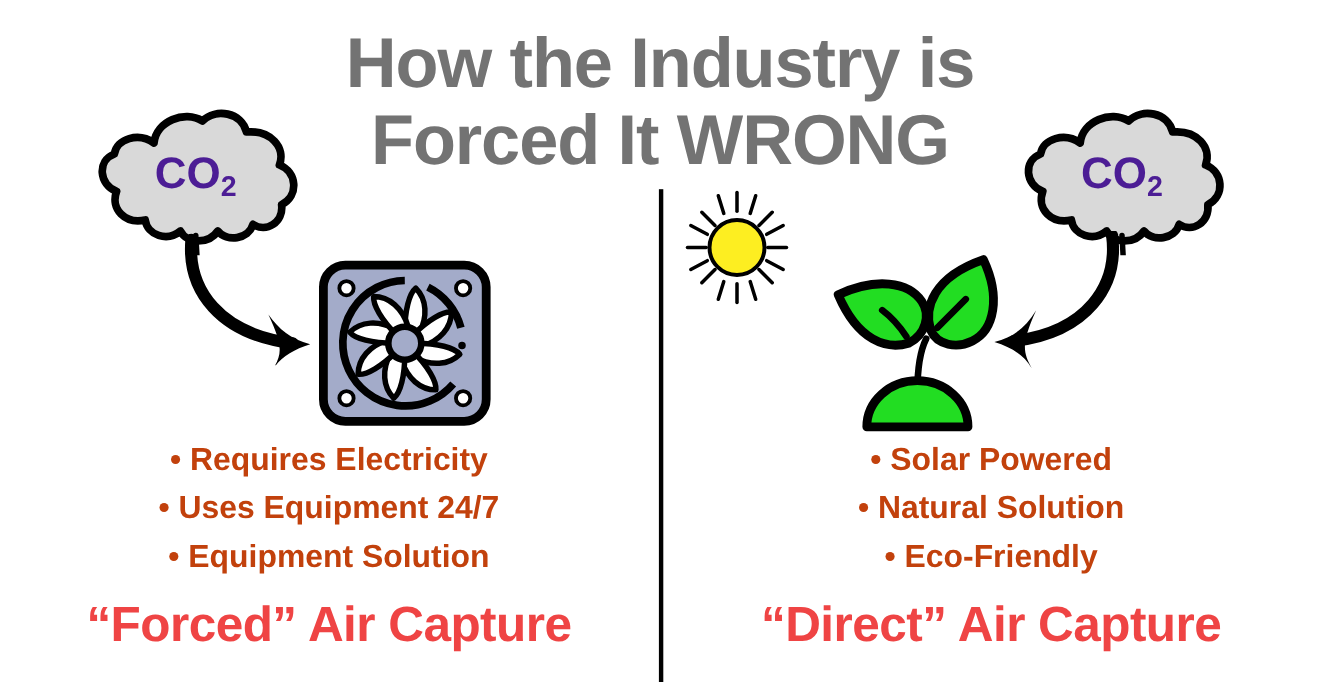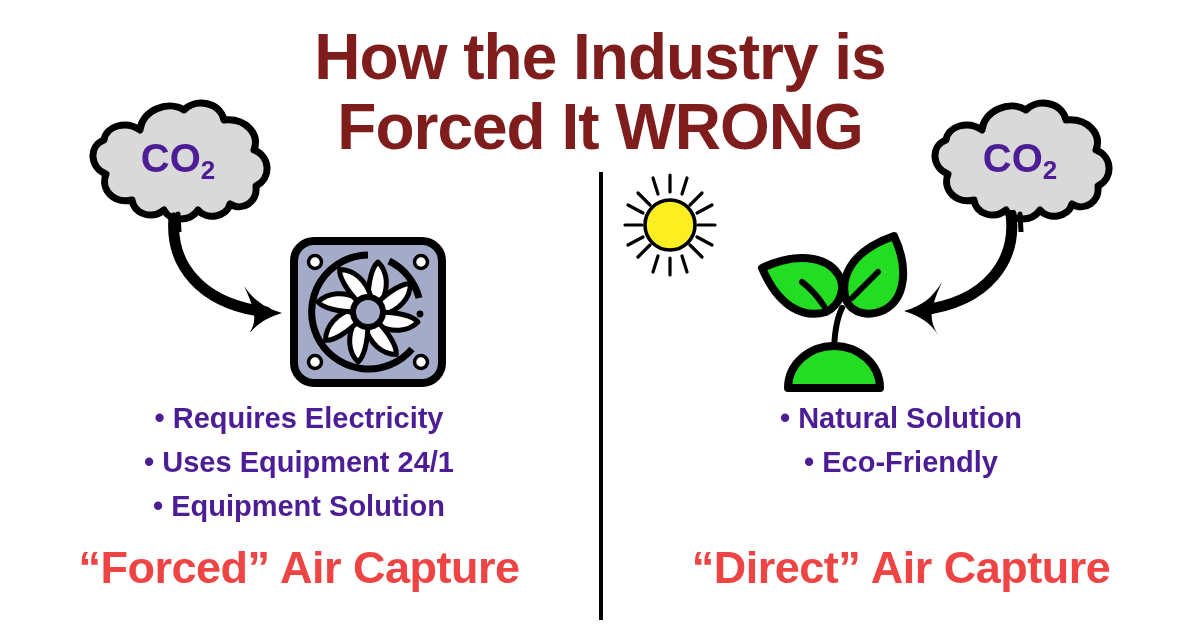--- a/index.html
+++ b/index.html
@@ -23,21 +23,21 @@
     position: absolute;
     left: 0;
     top: 22px;
     width: 1200px;
     text-align: center;
     font-family: "Liberation Sans", sans-serif;
     font-weight: bold;
     font-size: 64px;
     line-height: 70px;
     letter-spacing: -1px;
-    color: #7f1d1d;
+    color: #737373;
   }
   .title .ln { display: block; }
 
   
   .divider {
     position: absolute;
     left: 599px;
     top: 172px;
     width: 4px;
     height: 448px;
@@ -112,21 +112,21 @@
     top: 396px;
     text-align: center;
   }
   .bullets.left  { left: 0px;   width: 598px; }
   .bullets.right { left: 602px; width: 598px; }
   .bullet-item {
     font-family: "Liberation Sans", sans-serif;
     font-weight: bold;
     font-size: 29px;
     line-height: 44px;
-    color: #4c1d95;
+    color: #c2410c;
     white-space: nowrap;
   }
 
   
   .caption {
     position: absolute;
     top: 540px;
     text-align: center;
     font-family: "Liberation Sans", sans-serif;
     font-weight: bold;
@@ -257,25 +257,26 @@
 
       <path d="M104 72 C98 52 106 24 152 8 C168 42 162 72 142 82 C128 89 110 86 104 72 Z" fill="#22dd22" stroke="#000000" stroke-width="8" stroke-linejoin="round"></path>
       <path d="M110 70 C120 60 128 52 136 44" fill="none" stroke="#000000" stroke-width="6" stroke-linecap="round"></path>
 
       <path d="M46 160 A46 42 0 0 1 138 160 Z" fill="#22dd22" stroke="#000000" stroke-width="8" stroke-linejoin="round"></path>
     </svg>
   </div>
 
   <div class="bullets left">
     <div class="bullet-item">• Requires Electricity</div>
-    <div class="bullet-item">• Uses Equipment 24/1</div>
+    <div class="bullet-item">• Uses Equipment 24/7</div>
     <div class="bullet-item">• Equipment Solution</div>
   </div>
 
   <div class="bullets right">
+    <div class="bullet-item">• Solar Powered</div>
     <div class="bullet-item">• Natural Solution</div>
     <div class="bullet-item">• Eco-Friendly</div>
   </div>
 
   <div class="caption left">“Forced” Air Capture</div>
   <div class="caption right">“Direct” Air Capture</div>
 
 </div>
 
 </body></html>

